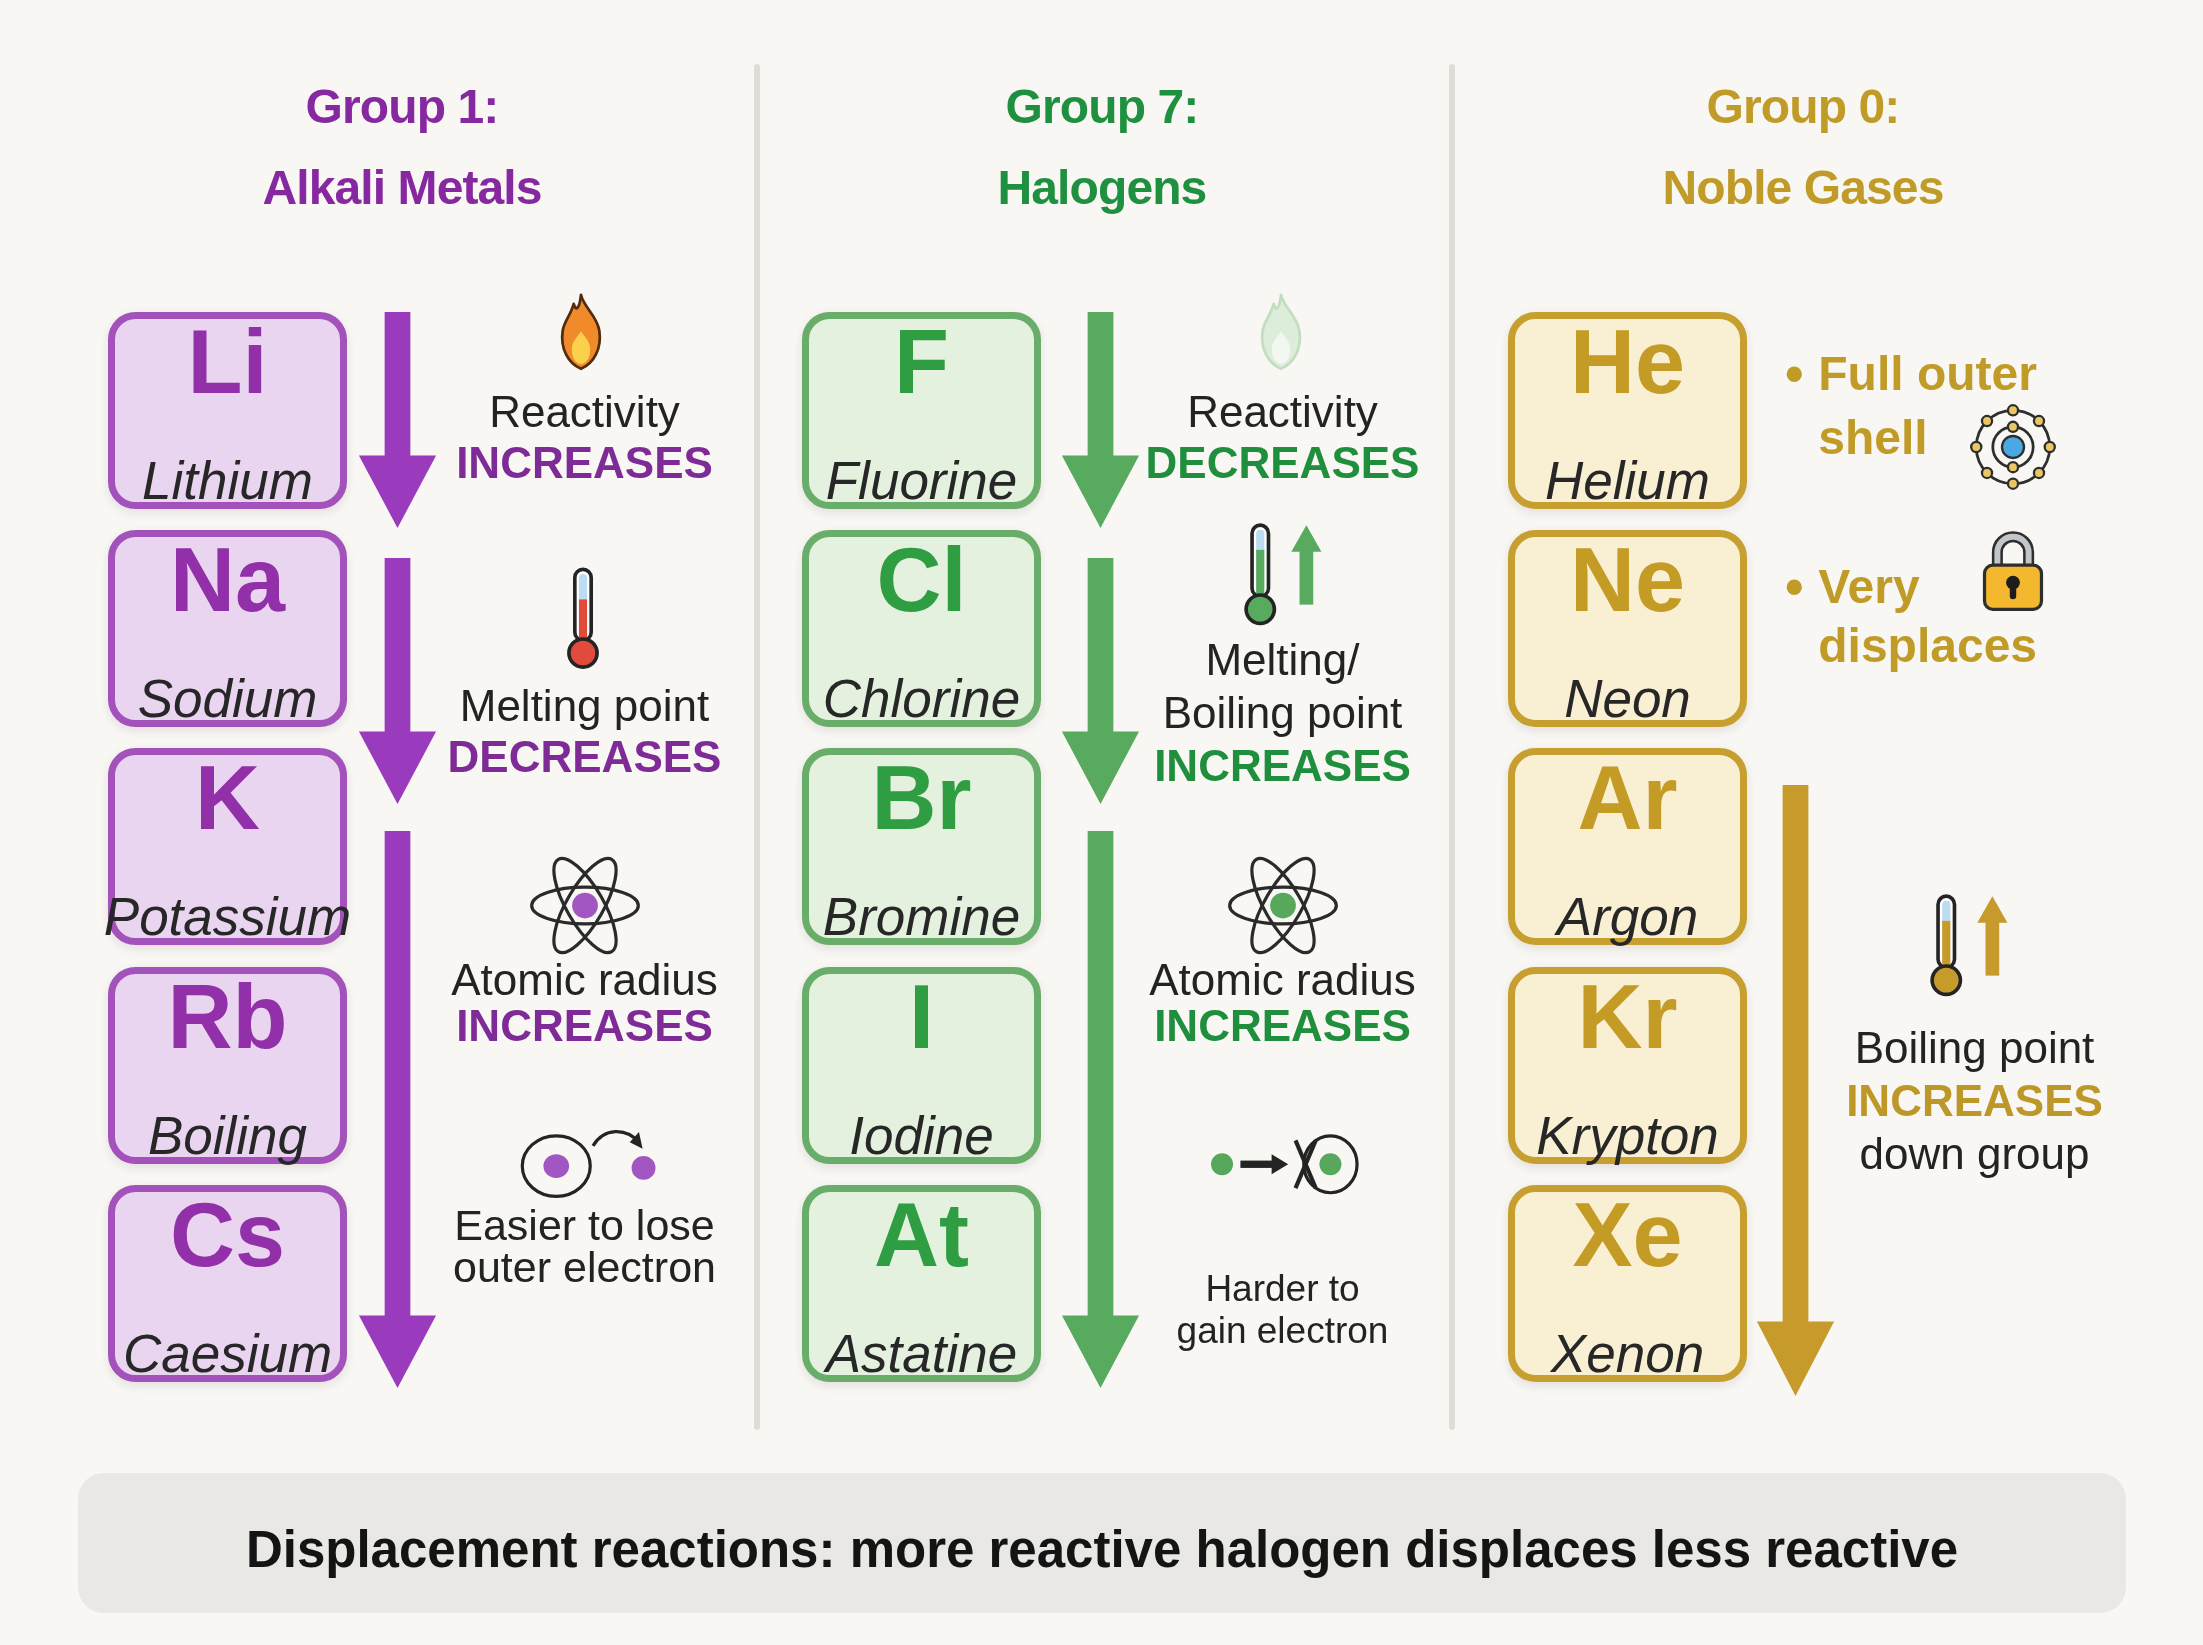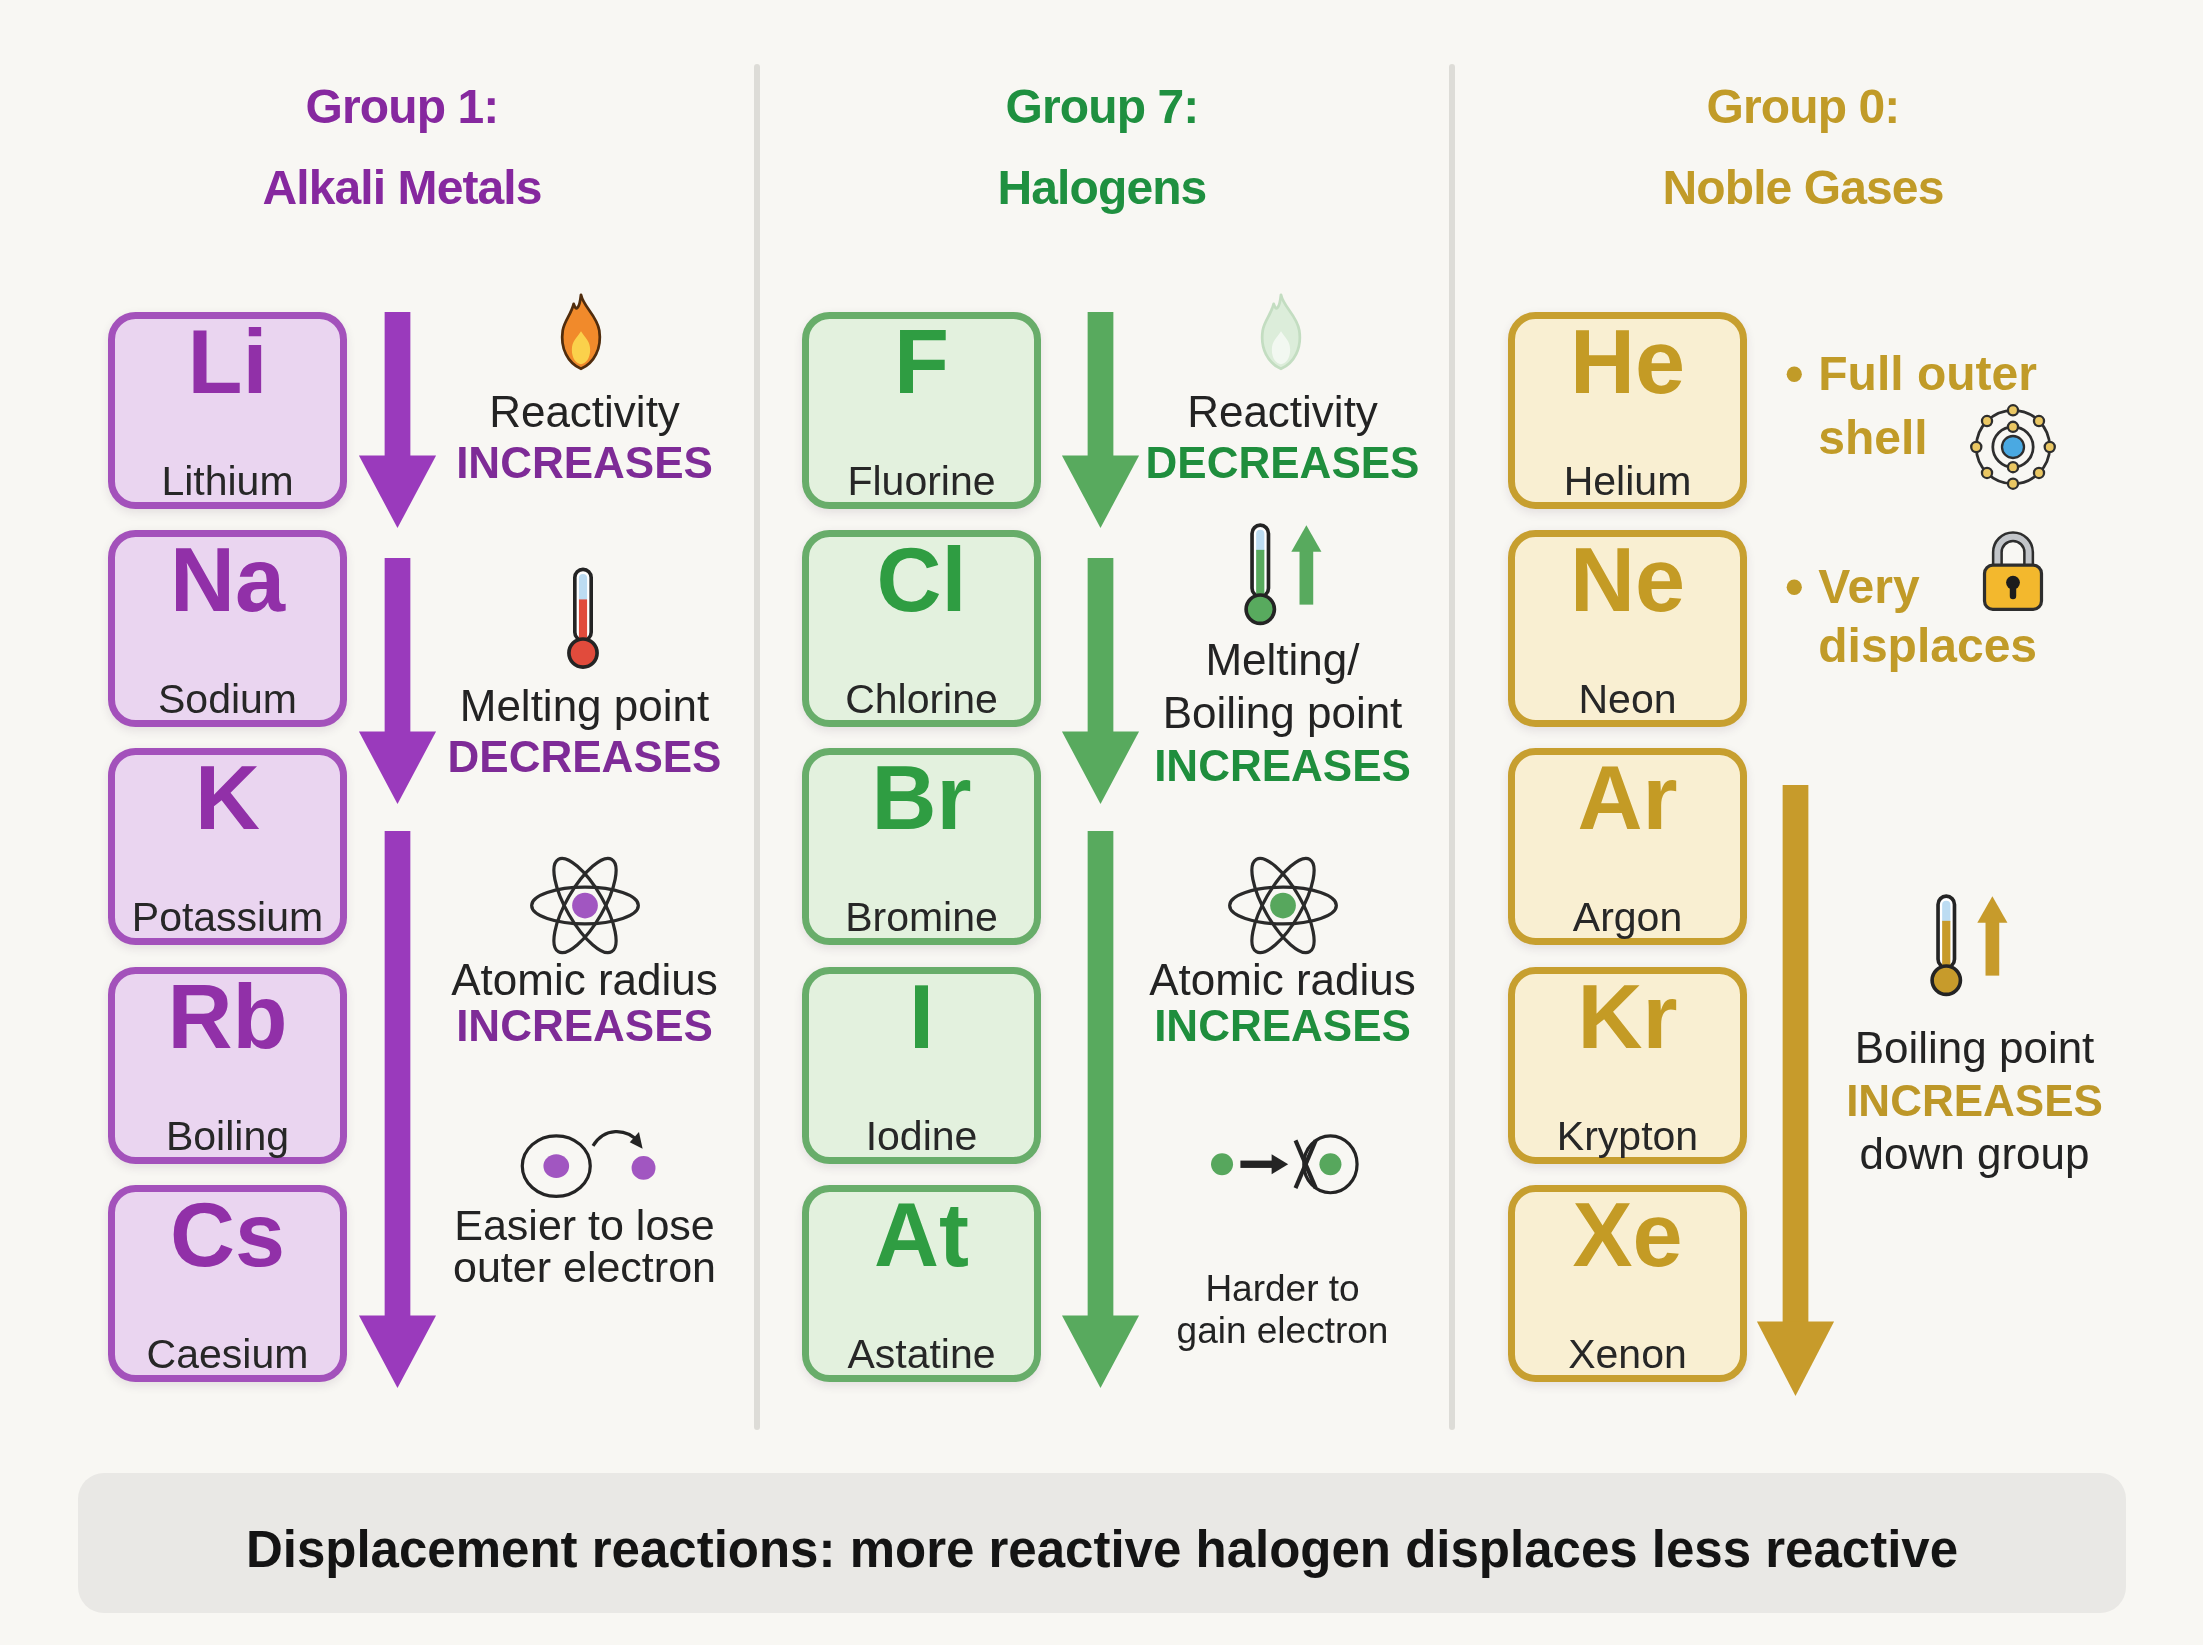--- a/index.html
+++ b/index.html
@@ -13,21 +13,21 @@
   .col-title{position:absolute;margin:0;text-align:center;font-size:48px;font-weight:700;line-height:81px;letter-spacing:-0.9px;}
   .col-title span{display:block;}
   .purple-title{color:var(--purple_title,#86289f);}
   .green-title{color:var(--green_title,#1f9040);}
   .gold-title{color:var(--gold_title,#c19b28);}
 
   .tile{position:absolute;width:239px;height:197px;border-radius:27.5px;border:7.3px solid;box-sizing:border-box;
         display:flex;flex-direction:column;align-items:center;justify-content:center;
         box-shadow:0 3.7px 9.2px rgba(60,30,70,0.10);gap:33px;}
   .sym{font-size:90px;font-weight:700;line-height:90px;}
-  .nm{font-size:41px;line-height:48px;margin-top:17px;color:#272727;}
+  .nm{font-size:53px;line-height:48px;margin-top:17px;color:#272727;font-style:italic;}
   .purple-tile{background:var(--purple_tile_bg,#ead5f0);border-color:var(--purple_tile_border,#a351bb);}
   .purple-tile .sym{color:var(--purple,#9130a8);}
   .green-tile{background:var(--green_tile_bg,#e3f1de);border-color:var(--green_tile_border,#68ad6a);}
   .green-tile .sym{color:var(--green,#2f9d42);}
   .gold-tile{background:var(--gold_tile_bg,#f9efd2);border-color:var(--gold_tile_border,#c79f2f);}
   .gold-tile .sym{color:var(--gold,#c49b25);}
 
   .arrow{position:absolute;}
   .f-purple-arrow{fill:var(--purple_arrow,#9a3abc);}
   .f-green-arrow{fill:var(--green_arrow,#58aa5e);}

